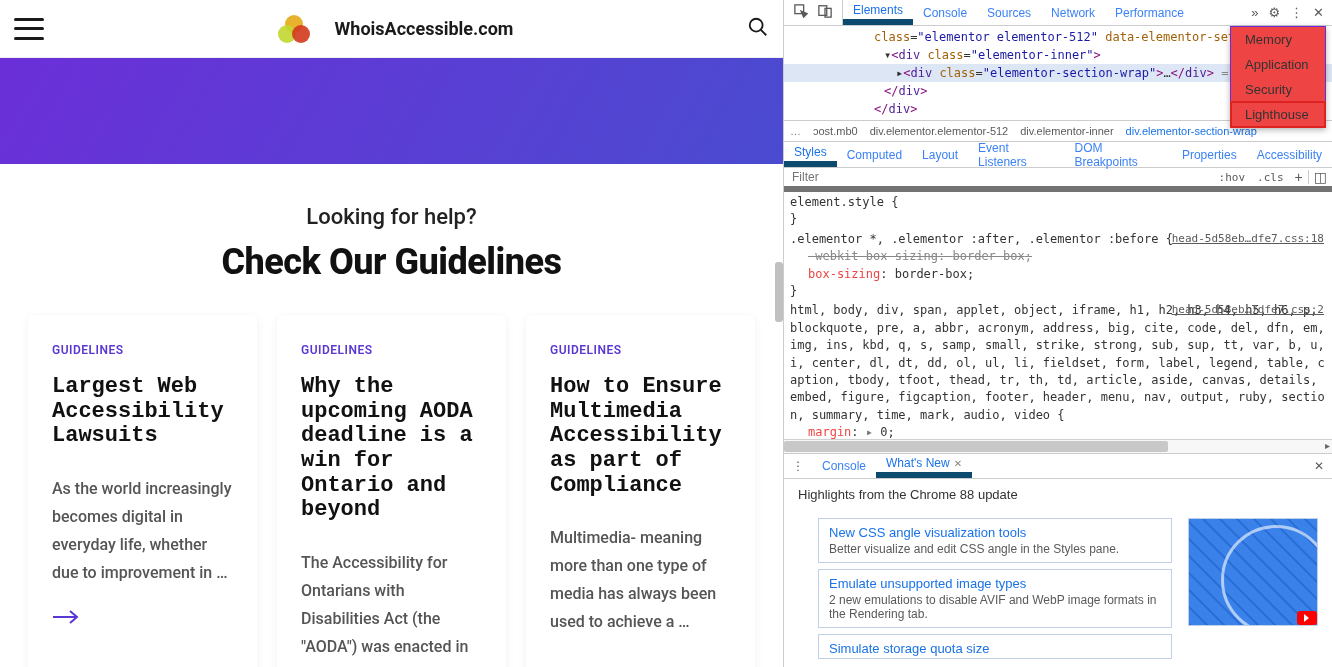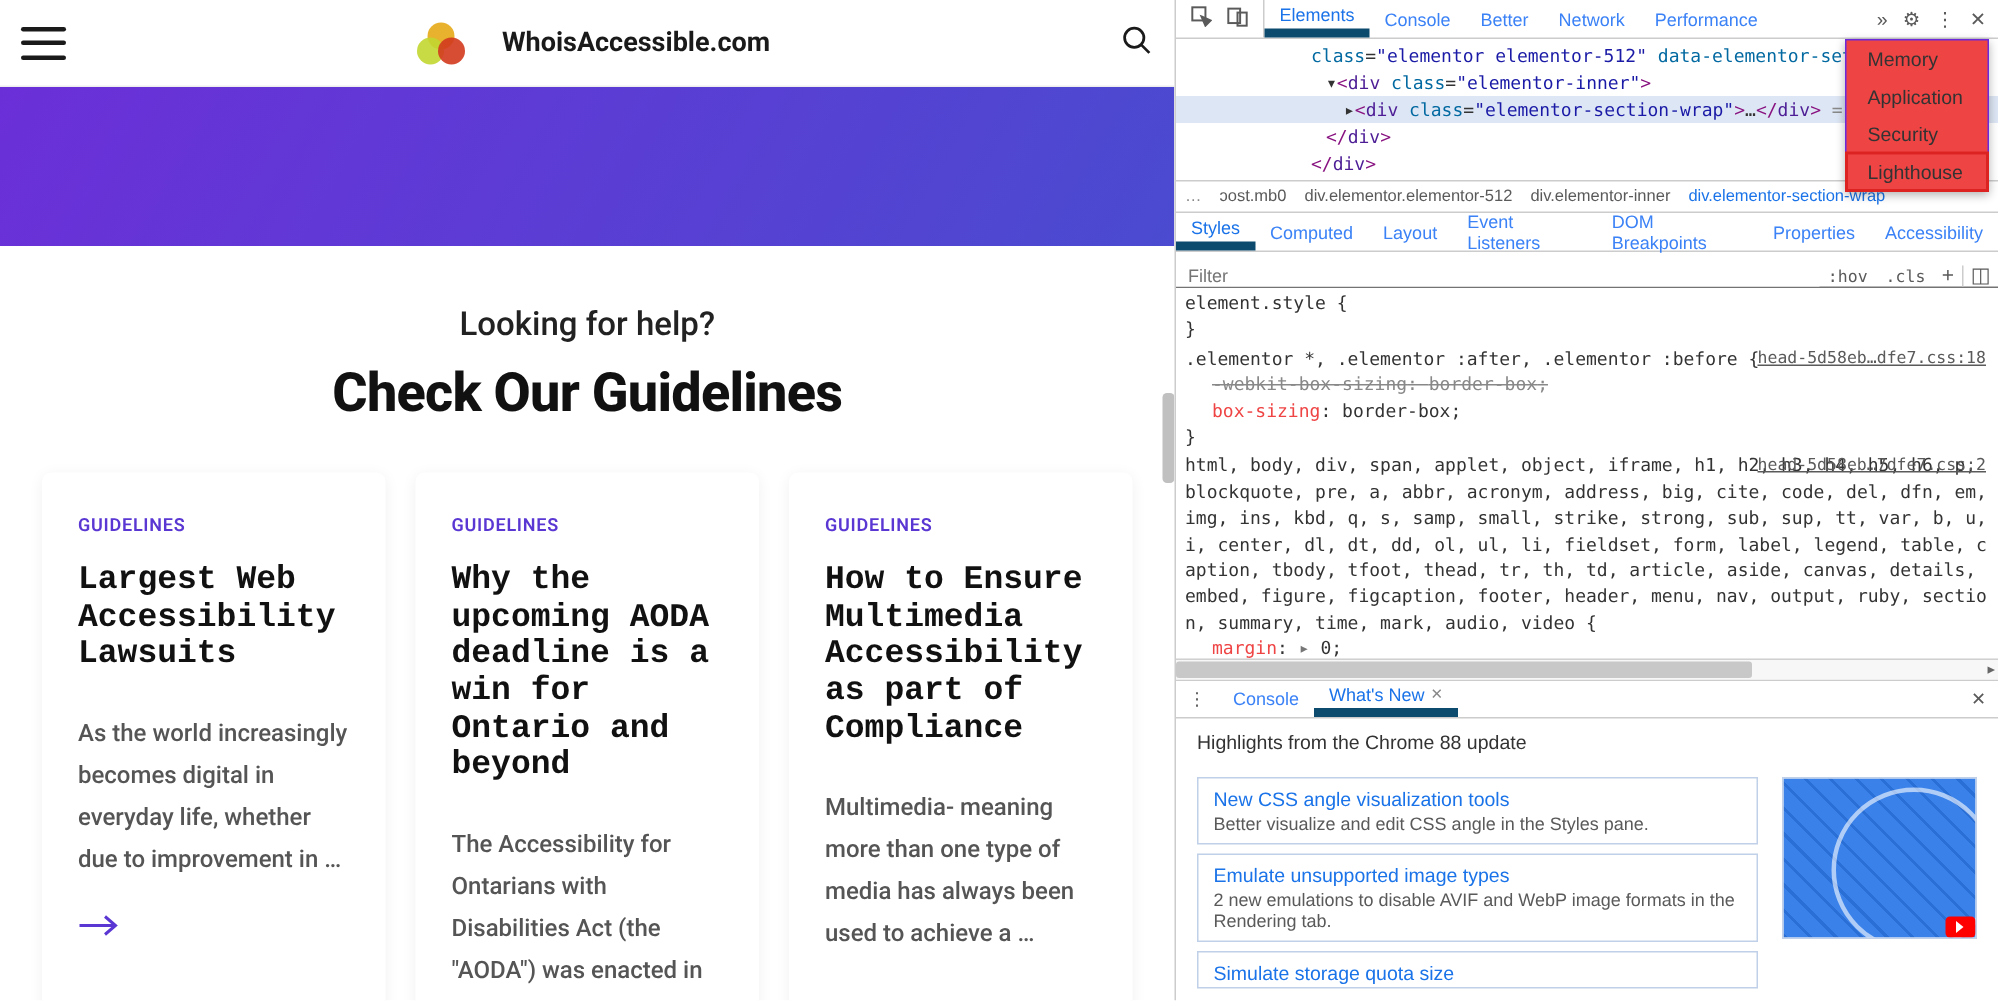--- a/index.html
+++ b/index.html
@@ -46,33 +46,33 @@
 .overflow-menu .mi { padding: 5px 14px; font-size: 13px; cursor: pointer; }
 .overflow-menu .mi.highlighted { outline: 2px solid #d22; outline-offset: -1px; }
 
 .dom { font-family: Menlo, Consolas, monospace; font-size: 12px; line-height: 1.5; padding: 2px 0; overflow: hidden; flex-shrink: 0; }
 .dom-line { white-space: nowrap; padding-left: 90px; }
 .dom-line.l1 { padding-left: 100px; }
 .dom-line.l2 { padding-left: 112px; }
 .dom-line.sel { background: #dde6f4; }
 .tag-punc { color:#881280; }
 .tag-name { color:#4c1d95; }
-.attr-n { color:#0369a1; }
+.attr-n { color:#a16207; }
 .attr-v { color:#1a1aa6; }
 .eq { color:#888; margin-right:8px; }
 
 .crumbs { height: 22px; display: flex; align-items: center; border-top: 1px solid #ccc; border-bottom: 1px solid #ccc; font-size: 11px; overflow: hidden; white-space: nowrap; }
 .crumbs span { padding: 0 6px; color: #5a5a5a; cursor: pointer; }
 .crumbs .dots { color:#888; }
 .crumbs .active { color:#1a73e8; }
 
 .subtabs { display: flex; height: 26px; border-bottom: 1px solid #ccc; align-items: center; }
 .subtabs .dt-tab { font-size: 12px; }
 
-.filter-row { display: flex; align-items: flex-end; height: 24px; border-bottom: 1px solid #737373; }
+.filter-row { display: flex; align-items: center; height: 24px; border-bottom: 6px solid #737373; }
 .filter-row input { flex: 1; border: none; padding: 0 8px; font-size: 12px; color: #999; outline: none; }
 .filter-row .tog { padding: 0 6px; color: #5a5a5a; font-family: monospace; font-size: 11px; cursor: pointer; }
 .filter-row .plus { font-size: 14px; padding: 0 5px; cursor: pointer; color:#5a5a5a; }
 .filter-sep { width:1px; height:14px; background:#ccc; }
 
 .styles { font-family: Menlo, Consolas, monospace; font-size: 12px; line-height: 1.45; padding: 2px 6px 0; flex: 1; overflow: hidden; position: relative; }
 .rule { margin-bottom: 2px; position: relative; }
 .selector { color:#333; }
 .src-link { position: absolute; right: 2px; top: 0; color:#5a5a5a; text-decoration: underline; font-size:11px; }
 .prop { padding-left: 18px; }
@@ -88,21 +88,21 @@
 .hscroll .thumb{ position:absolute; left:0; top:1px; height:11px; width:70%; background:#c8c8c8; border-radius:2px; }
 .hscroll .arrow-r { position:absolute; right:2px; top:0; font-size:10px; color:#666; }
 
 .drawer-tabs { display:flex; align-items:center; height:26px; border-top:1px solid #ccc; border-bottom:1px solid #ccc; }
 .drawer-tabs .dots { padding:0 8px; color:#5a5a5a; }
 .drawer-tabs .dt-tab .x{ margin-left:4px; color:#888; font-size:10px; }
 .drawer-close { margin-left:auto; padding:0 8px; color:#5a5a5a; cursor:pointer; }
 
 .whatsnew { padding: 8px 14px; font-size:13px; overflow:hidden; flex-shrink:0; position:relative; }
 .wn-title { margin-bottom: 16px; }
-.wn-cards { display:flex; gap:16px; }
+.wn-cards { display:flex; gap:16px;margin-left:20px; }
 .wn-left { flex:1; display:flex; flex-direction:column; gap:6px; }
 .wn-card { border:1px solid #c0d0e8; padding:6px 10px; }
 .wn-card a { color:#1a73e8; text-decoration:none; font-size:13px; }
 .wn-card .desc { color:#5a5a5a; font-size:12px; margin-top:2px; }
 .wn-thumb { width:130px; height:108px; background: repeating-linear-gradient(45deg,#2a6fd6,#2a6fd6 2px,#3a82ea 2px,#3a82ea 12px); border:1px solid #c0d0e8; position:relative; overflow:hidden; }
 .wn-thumb .circ { position:absolute; right:-14px; top:6px; width:110px; height:110px; border:3px solid rgba(255,255,255,.6); border-radius:50%; }
 .wn-thumb .yt { position:absolute; right:0; bottom:0; width:20px; height:14px; background:#f00; border-radius:3px; }
 .wn-thumb .yt::after{ content:""; position:absolute; left:7px; top:3px; border-left:5px solid #fff; border-top:4px solid transparent; border-bottom:4px solid transparent; }
 
 .site-scroll { position:absolute; left:775px; top:262px; width:8px; height:60px; background:#c0c0c0; border-radius:3px; }
@@ -170,21 +170,21 @@
               <rect x="1" y="1" width="10" height="10"></rect>
               <path d="M8 8 L15 11 L11 15 Z" fill="#5a5a5a"></path>
             </svg></span>
         <span><svg viewBox="0 0 16 16">
               <rect x="1" y="2" width="9" height="11"></rect>
               <rect x="8" y="5" width="7" height="10"></rect>
             </svg></span>
       </div>
       <div class="dt-tab active">Elements</div>
       <div class="dt-tab">Console</div>
-      <div class="dt-tab">Better</div>
+      <div class="dt-tab">Sources</div>
       <div class="dt-tab">Network</div>
       <div class="dt-tab">Performance</div>
       <div class="dt-right-icons">
         <span>»</span>
         <span>⚙</span>
         <span>⋮</span>
         <span>✕</span>
       </div>
     </div>
 

